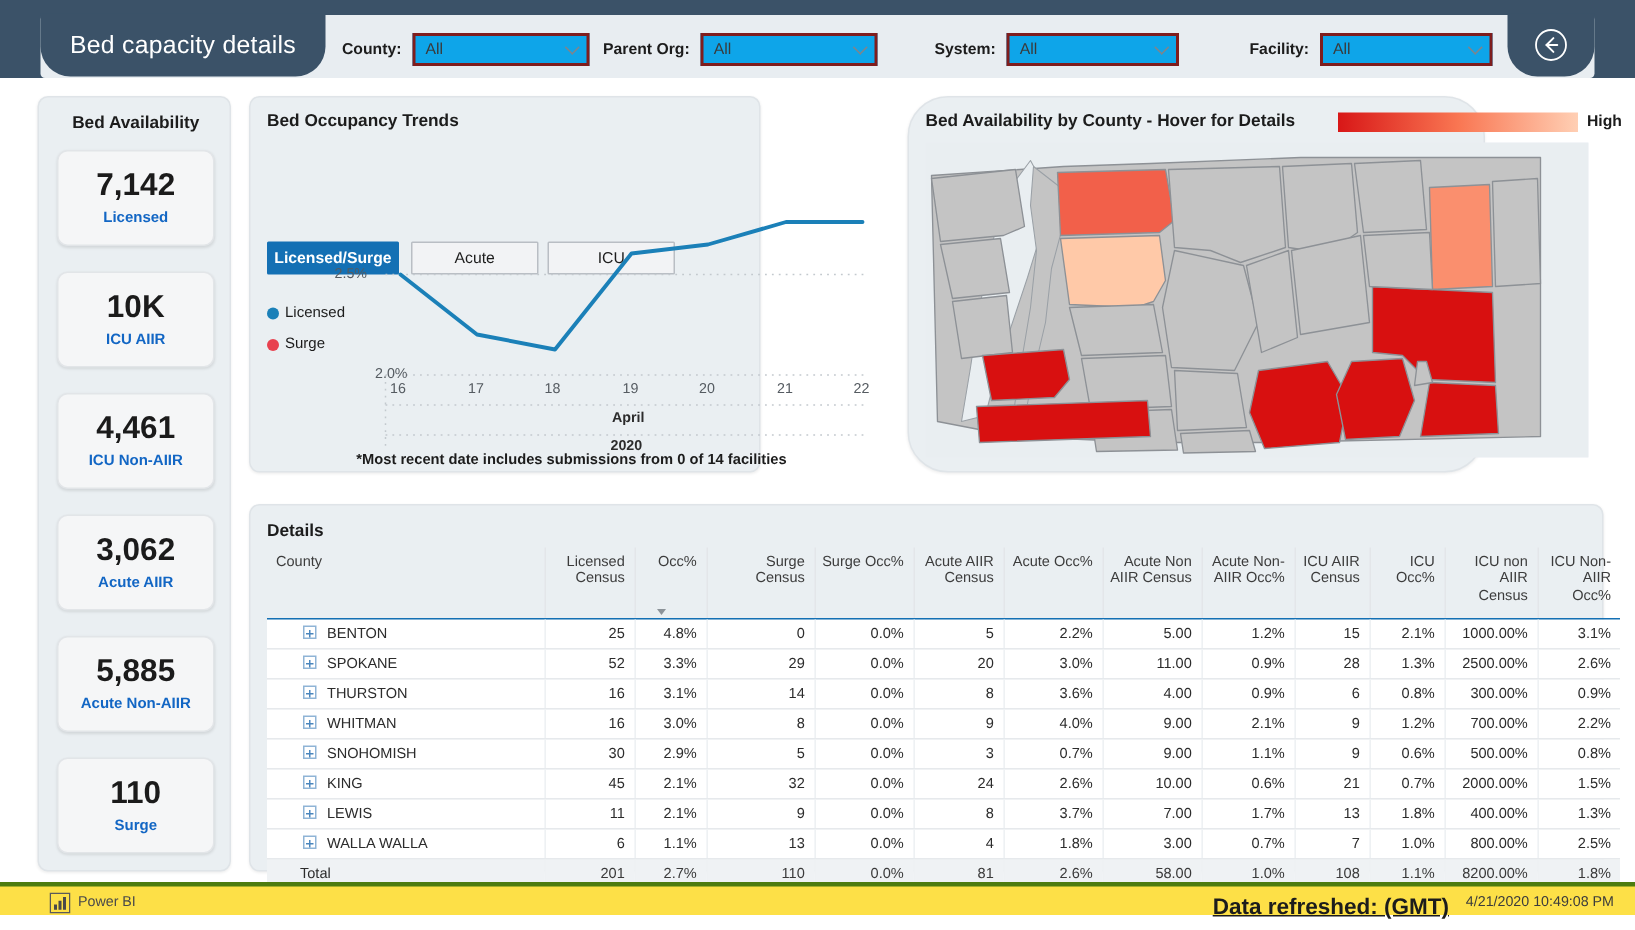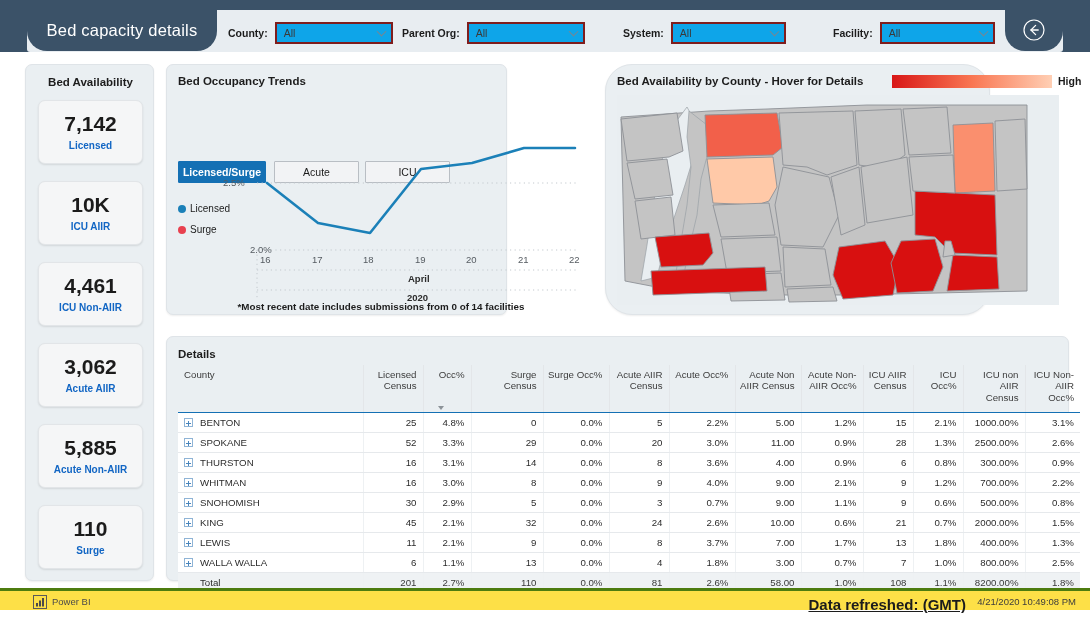--- a/index.html
+++ b/index.html
@@ -110,21 +110,21 @@
   table.grid th {
     font-weight: normal; color: #3c3c3c; text-align: right;
     vertical-align: top; padding: 4px 6px 9px 4px; border-bottom: 1.4px solid #1470b4;
     border-left: 1px solid #e3e6e9; line-height: 1.18; position: relative;
   }
   table.grid th.c-county { text-align: left; border-left: none; padding-left: 6px; }
   table.grid td {
     text-align: right; padding: 4px 6px 4px 4px; border-bottom: 1px solid #e6e9ec;
     border-left: 1px solid #eef1f3; background: #ffffff; height: 19px;
   }
-  table.grid td.c-county { text-align: left; border-left: none; padding-left: 6px; color: #2c2c2c; }
+  table.grid td.c-county { text-align: left; border-left: none; padding-left: 24px; color: #2c2c2c; }
   tr.total-row td { background: #eff2f4; border-bottom: none; color: #3a3a3a; }
   .expander {
     display: inline-block; width: 9px; height: 9px; margin-right: 7px;
     border: 1px solid #8fb4d6; position: relative; vertical-align: -1px; background:#fff;
   }
   .expander::before, .expander::after {
     content: ""; position: absolute; background: #4a86bd;
   }
   .expander::before { left: 1px; top: 3.5px; width: 5px; height: 1px; }
   .expander::after { left: 3px; top: 1.5px; width: 1px; height: 5px; }

